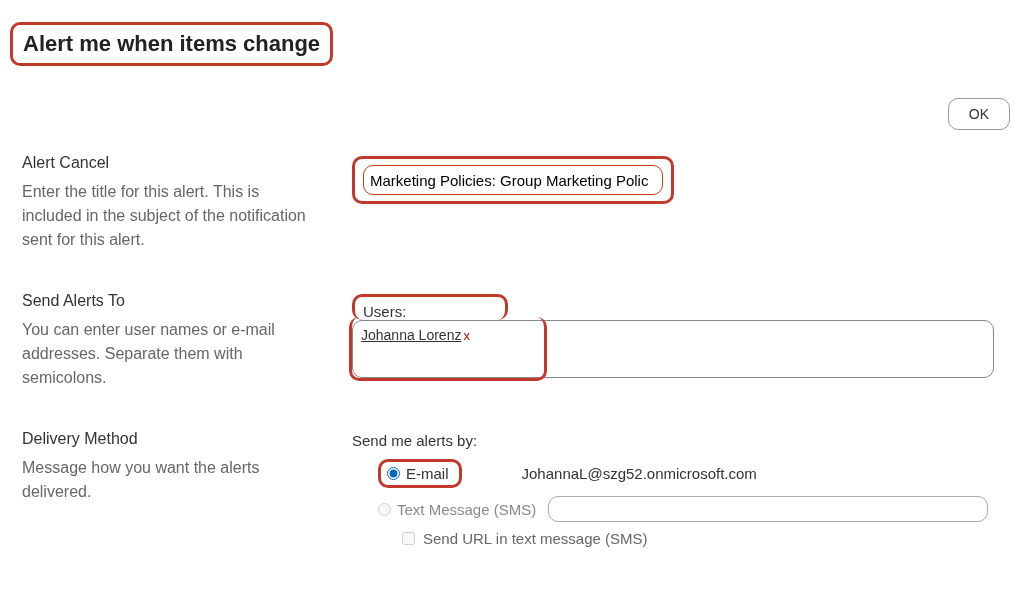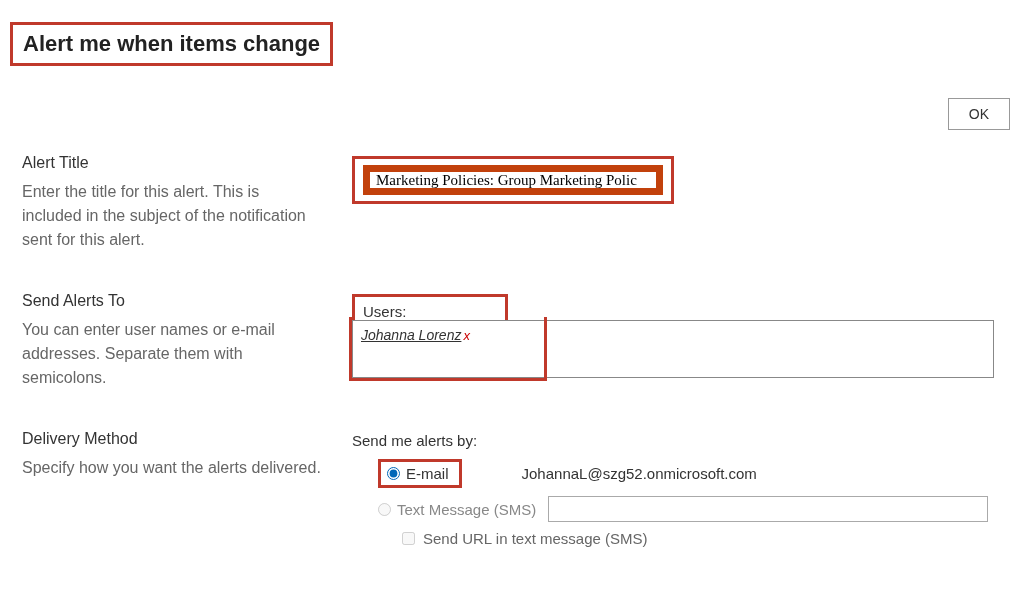--- a/index.html
+++ b/index.html
@@ -1,15 +1,15 @@
 <!DOCTYPE html>
 <html><head>
   <meta charset="utf-8">
   <style>
-    * { box-sizing: border-box; margin: 0; padding: 0; }
+    * { box-sizing: border-box; margin: 0; padding: 0; border-radius: 10px; }
     body {
       font-family: "Segoe UI", Tahoma, Arial, sans-serif;
       font-size: 14px;
       color: #333;
       background: #fff;
       width: 1020px;
       height: 599px;
       overflow: hidden;
       position: relative;
     }
@@ -71,43 +71,42 @@
       padding-top: 2px;
     }
     
     .title-input-wrap {
       display: inline-block;
       border: 3px solid #c0392b;
       padding: 6px 8px;
     }
     .title-input {
       width: 300px;
-      border: 7px solid #c2410c;
+      border: 1px solid #c2410c;
       padding: 5px 6px;
       font-size: 15px;
-      font-family: Liberation Serif, serif;
+      font-family: Liberation Sans, sans-serif;
       height: 30px;
     }
     
     .users-wrap {
       display: inline-block;
     }
     .users-label-box {
       border: 3px solid #c0392b;
       border-bottom: none;
       padding: 6px 8px 0 8px;
       width: 156px;
     }
     .users-label {
       font-size: 15px;
       color: #333;
     }
     .people-box-outer {
       position: relative;
-      font-style: italic;
     }
     .people-input {
       width: 642px;
       height: 58px;
       border: 1px solid #888;
       padding: 6px 8px;
       font-size: 14px;
     }
     .people-highlight {
       position: absolute;
@@ -192,21 +191,21 @@
 <h1 class="page-title">Alert me when items change</h1>
 
 <div class="button-row">
   <button class="btn">OK</button>
 </div>
 
 <div class="content">
 
   <div class="section">
     <div class="left-col">
-      <div class="section-heading">Alert Title</div>
+      <div class="section-heading">Alert Cancel</div>
       <div class="section-desc">Enter the title for this alert. This is included in the subject of the notification sent for this alert.</div>
     </div>
     <div class="right-col">
       <div class="title-input-wrap">
         <input type="text" class="title-input" value="Marketing Policies: Group Marketing Polic" style="">
       </div>
     </div>
   </div>
 
   <div class="section">
@@ -225,21 +224,21 @@
           </div>
           <div class="people-highlight"></div>
         </div>
       </div>
     </div>
   </div>
 
   <div class="section" style="margin-bottom:4px;">
     <div class="left-col">
       <div class="section-heading">Delivery Method</div>
-      <div class="section-desc">Specify how you want the alerts delivered.</div>
+      <div class="section-desc">Message how you want the alerts delivered.</div>
     </div>
     <div class="right-col">
       <span class="delivery-label">Send me alerts by:</span>
 
       <div class="radio-row">
         <span class="radio-highlight">
           <input type="radio" name="delivery" checked="" style="">
           <span class="radio-label">E-mail</span>
         </span>
         <span class="email-field">JohannaL@szg52.onmicrosoft.com</span>

